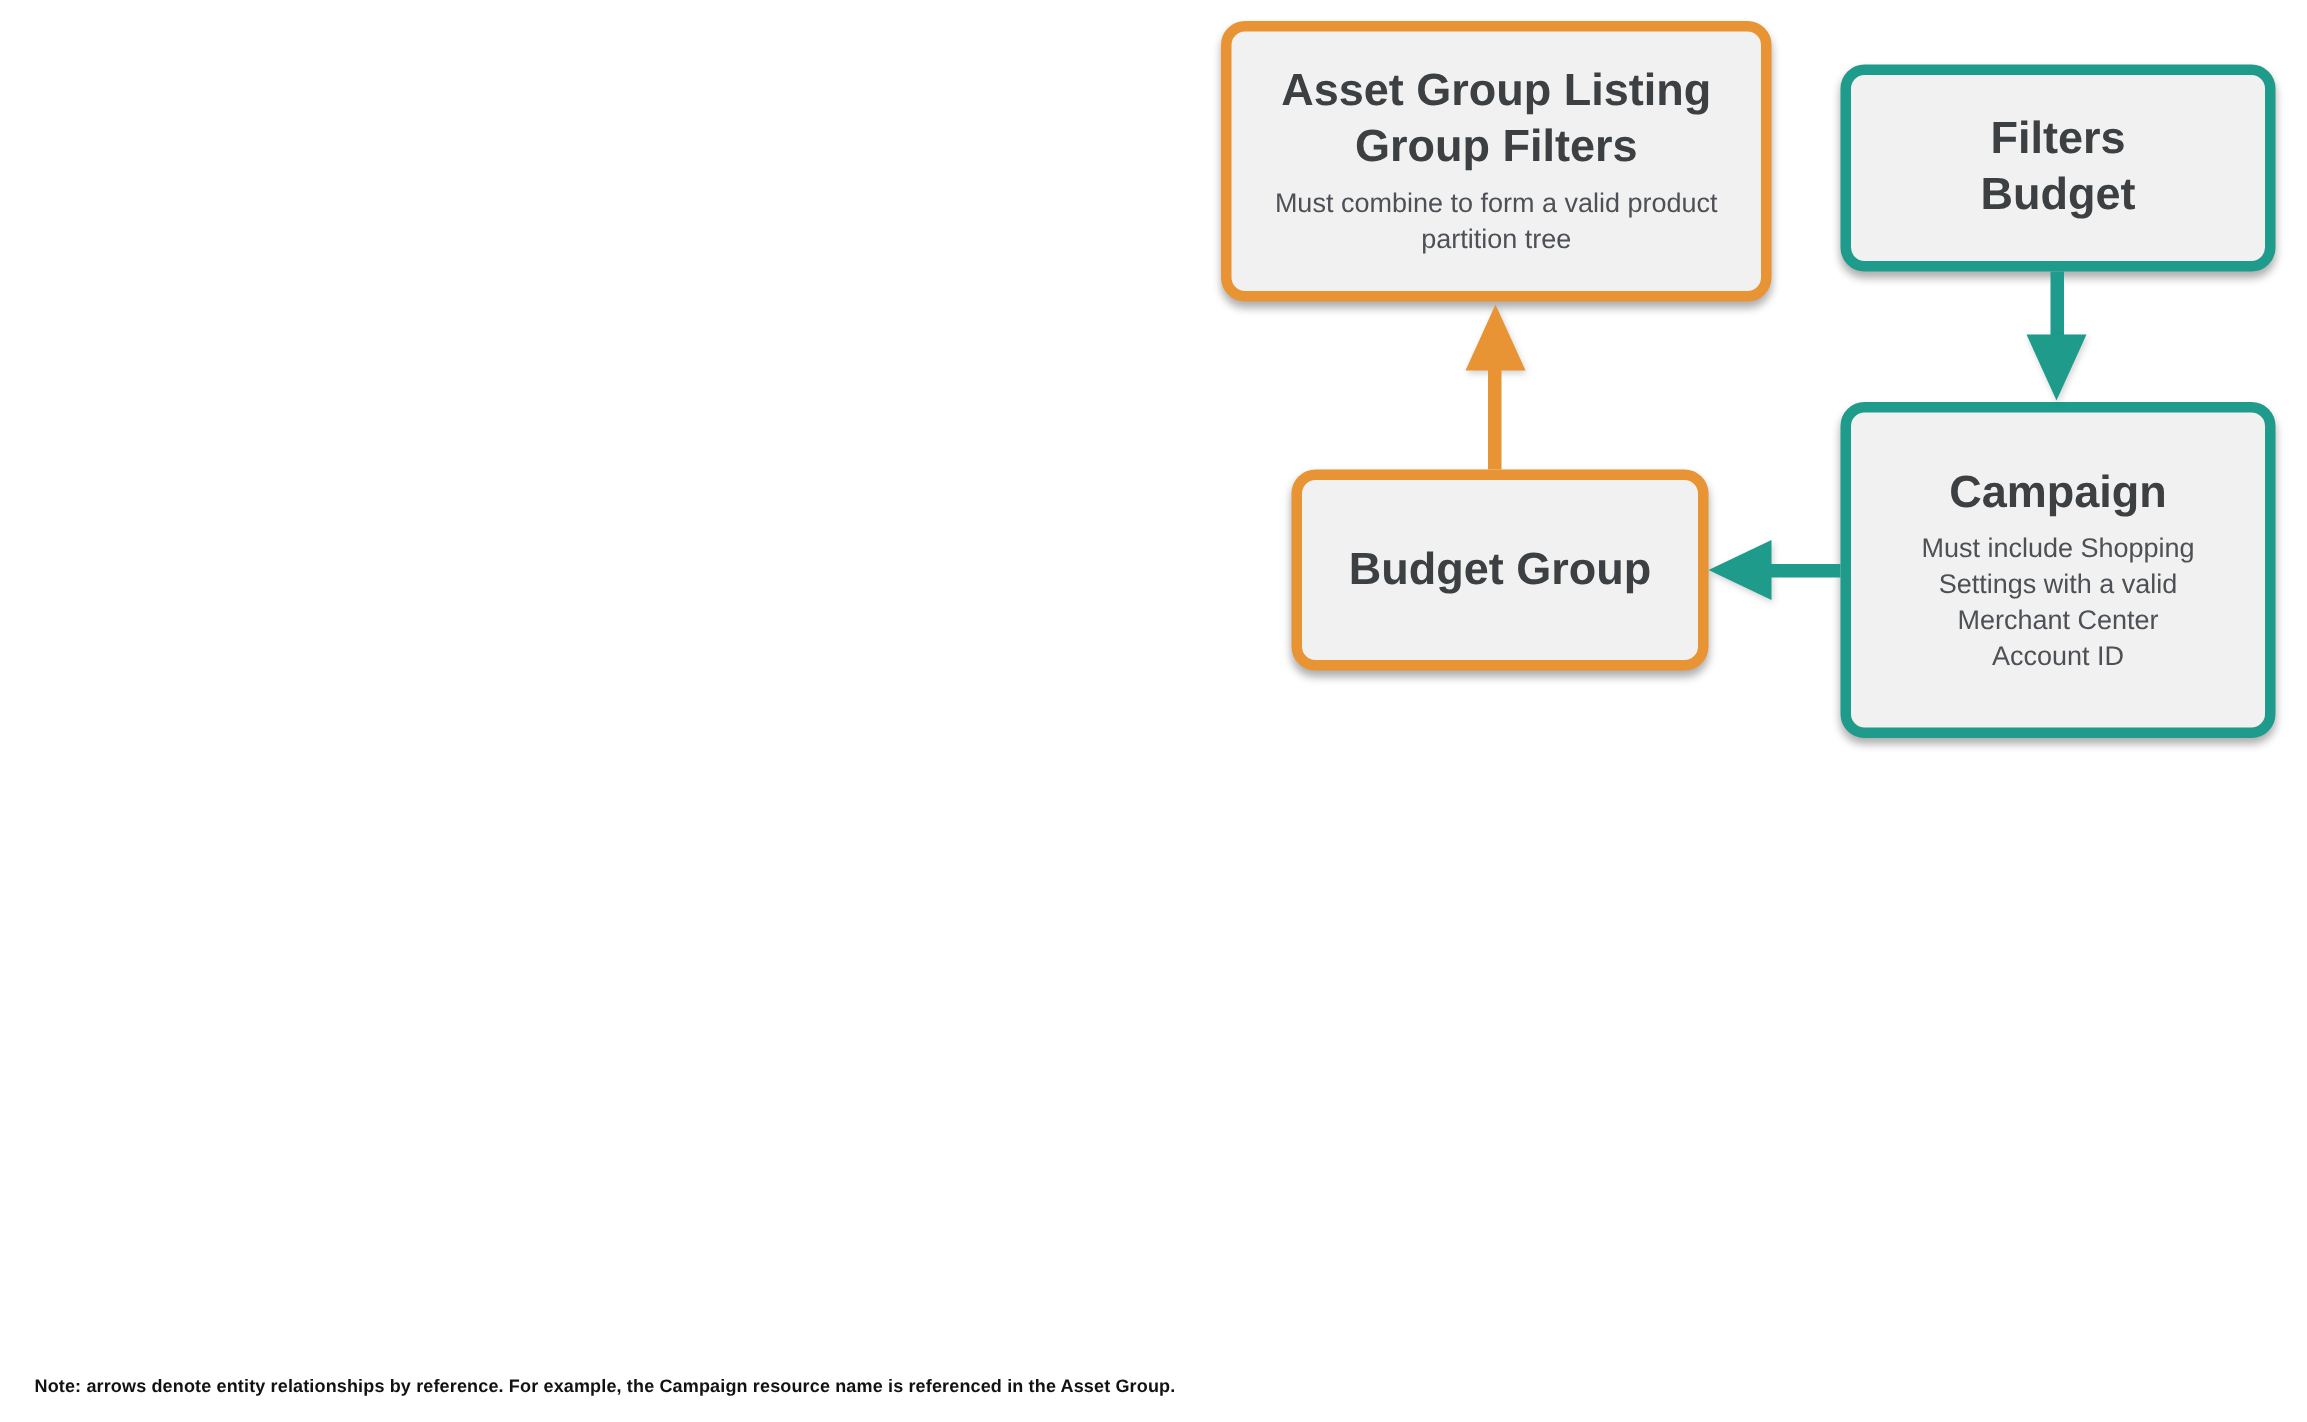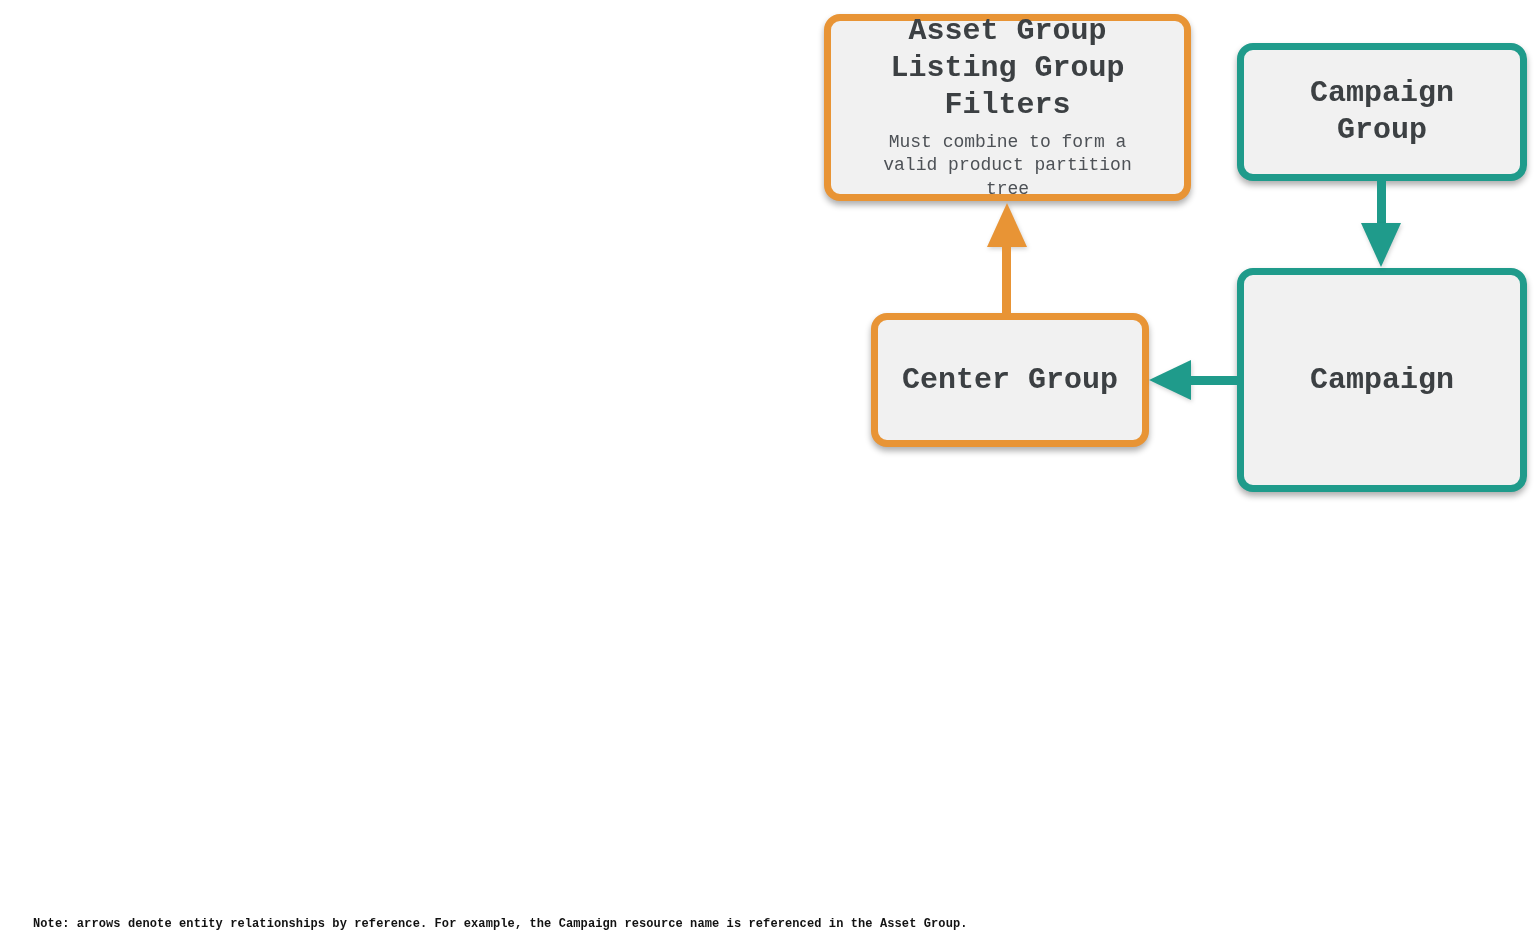--- a/index.html
+++ b/index.html
@@ -6,22 +6,22 @@
   html, body { background: #ffffff; }
   body {
     font-family: "Liberation Sans", sans-serif;
     width: 1538px;
     height: 948px;
     position: relative;
     overflow: hidden;
   }
   .stage {
     position: absolute;
-    left: 15px; top: 0;
-    width: 1482px; height: 948px; font-family: Liberation Mono, monospace;
+    left: 5px; top: 0;
+    width: 1482px; height: 948px;
   }
   .node {
     position: absolute;
     background: #F1F1F1;
     border-radius: 16px;
     border: 7px solid #999;
     box-shadow: 0 4px 6px rgba(0,0,0,0.32);
     display: flex;
     flex-direction: column;
     align-items: center;
@@ -104,29 +104,30 @@
 <body>
 
 <div class="stage">
 
   <div class="node accent-orange box-aglgf">
     <div class="node-title">Asset Group Listing Group Filters</div>
     <div class="node-subtitle">Must combine to form a valid product partition tree</div>
   </div>
 
   <div class="node accent-teal box-budget">
-    <div class="node-title">Campaign Group</div>
+    <div class="node-title">Filters Budget</div>
   </div>
 
   <div class="node accent-orange box-assetgrp">
-    <div class="node-title">Center Group</div>
+    <div class="node-title">Budget Group</div>
   </div>
 
   <div class="node accent-teal box-campaign">
     <div class="node-title">Campaign</div>
+    <div class="node-subtitle">Must include Shopping Settings with a valid Merchant Center Account ID</div>
   </div>
 
   <div>
     <div class="arrow-part tri oa-head"></div>
     <div class="arrow-part shaft-orange oa-shaft"></div>
   </div>
 
   <div>
     <div class="arrow-part shaft-teal td-shaft"></div>
     <div class="arrow-part tri td-head"></div>

